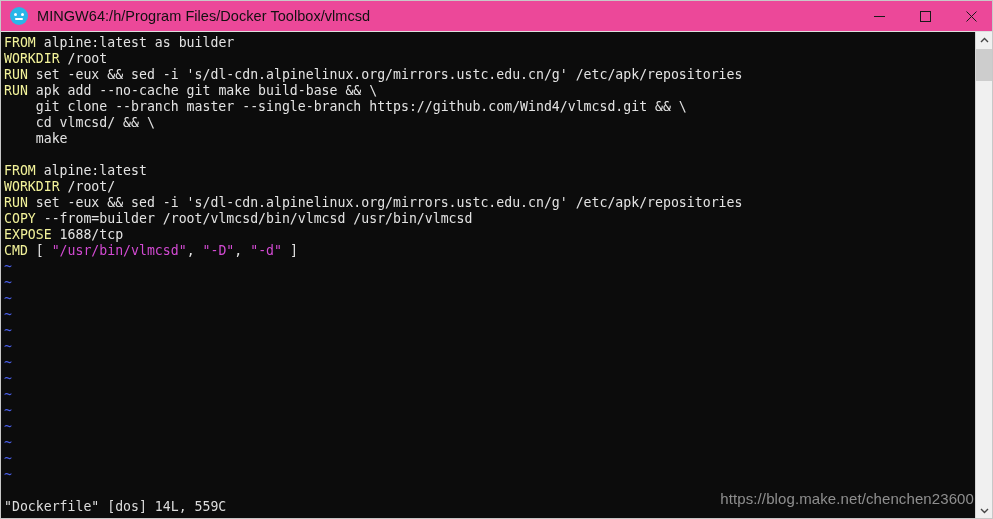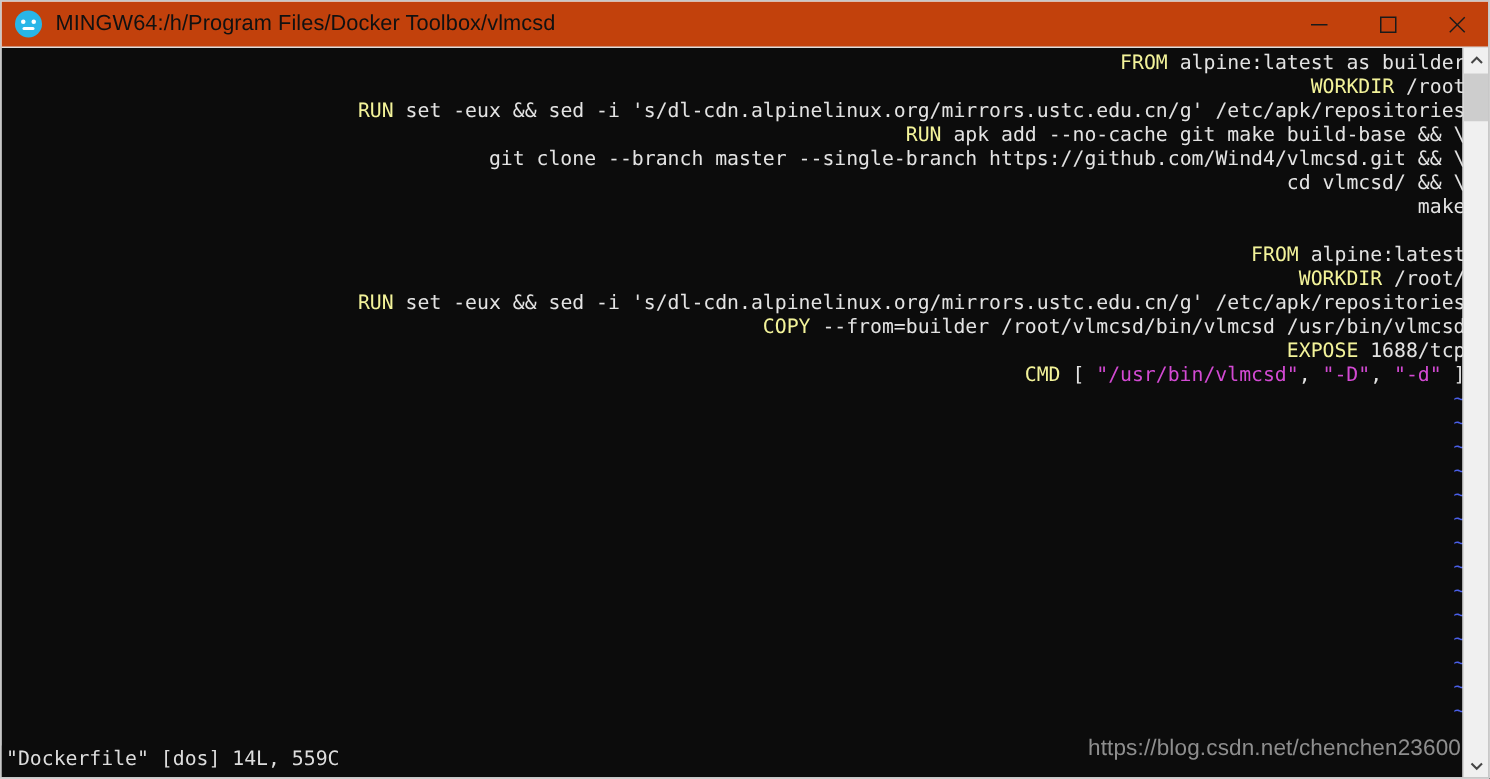--- a/index.html
+++ b/index.html
@@ -24,21 +24,21 @@
     border: 1px solid #c8c8c8;
     overflow: hidden;
   }
 
   
   #titlebar {
     position: absolute;
     left: 0; top: 0;
     width: 993px;
     height: 31px;
-    background: #c2410c;
+    background: #ec4899;
     display: flex;
     align-items: center;
     box-sizing: border-box;
     border-bottom: 1px solid #dedede;
   }
   #app-icon {
     width: 18px;
     height: 18px;
     margin-left: 9px;
     margin-right: 9px;
@@ -105,21 +105,21 @@
     height: 447px;
     padding: 3px 0 0 3px;
     box-sizing: border-box;
     font-family: "DejaVu Sans Mono", "Liberation Mono", monospace;
     font-size: 13.2px;
     line-height: 16px;
     color: #e8e8e8;
     white-space: pre;
     overflow: hidden;
   }
-  .line { height: 16px; text-align: right; }
+  .line { height: 16px; }
   .kw   { color: #f3f39a; }
   .str  { color: #d34ad3; }
   .tilde{ color: #4a5fe8; }
   .plain{ color: #e3e3e3; }
 
   
   #statusline {
     position: absolute;
     left: 0;
     top: 447px;
@@ -250,15 +250,15 @@
     </div>
     <div id="sb-thumb"></div>
     <div id="sb-track"></div>
     <div class="sb-arrow" id="sb-arrow-down">
       <svg width="9" height="7" viewBox="0 0 9 7">
         <path d="M1 2 L4.5 5.5 L8 2" fill="none" stroke="#454545" stroke-width="1.4"></path>
       </svg>
     </div>
   </div>
 
-  <div id="watermark">https://blog.csdn.net/chenchen23600</div>
+  <div id="watermark">https://blog.make.net/chenchen23600</div>
 
 </div>
 
 </body></html>

